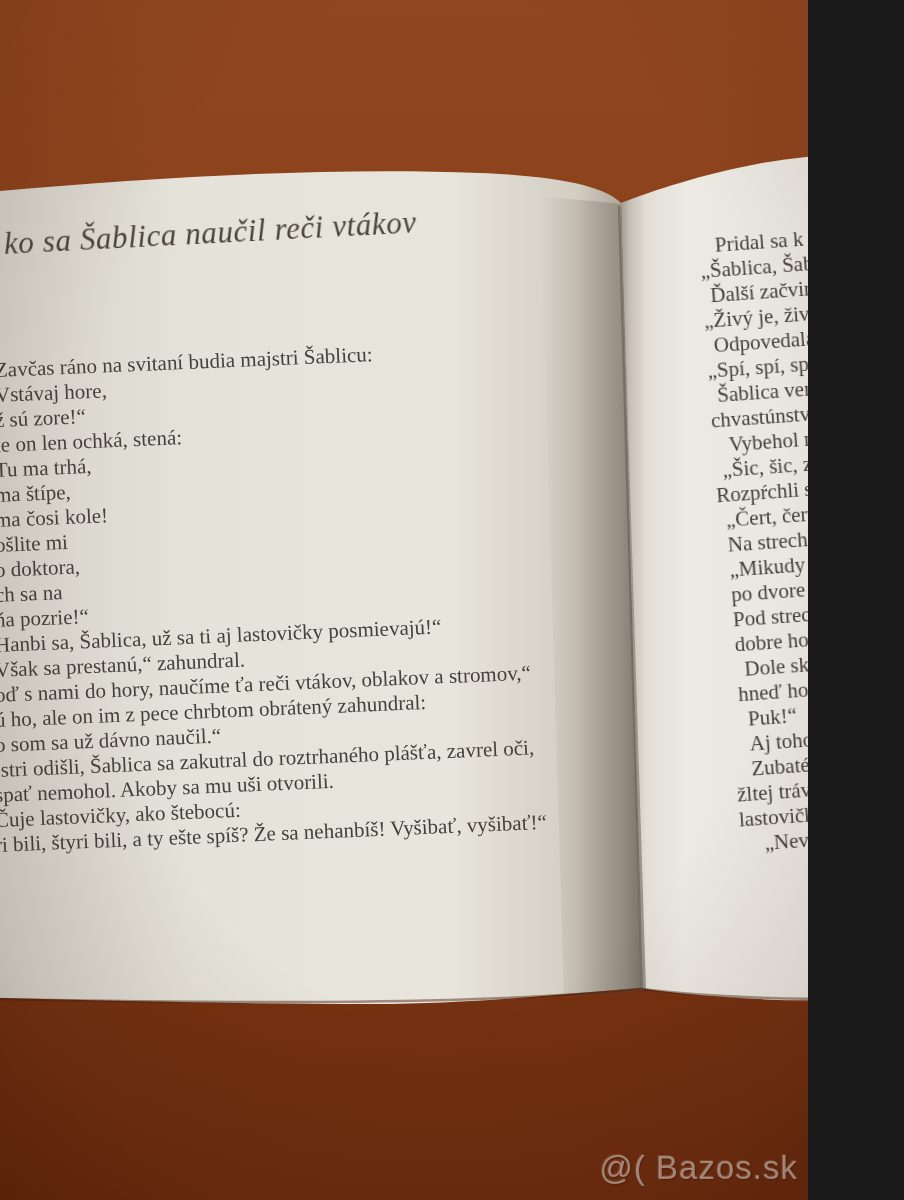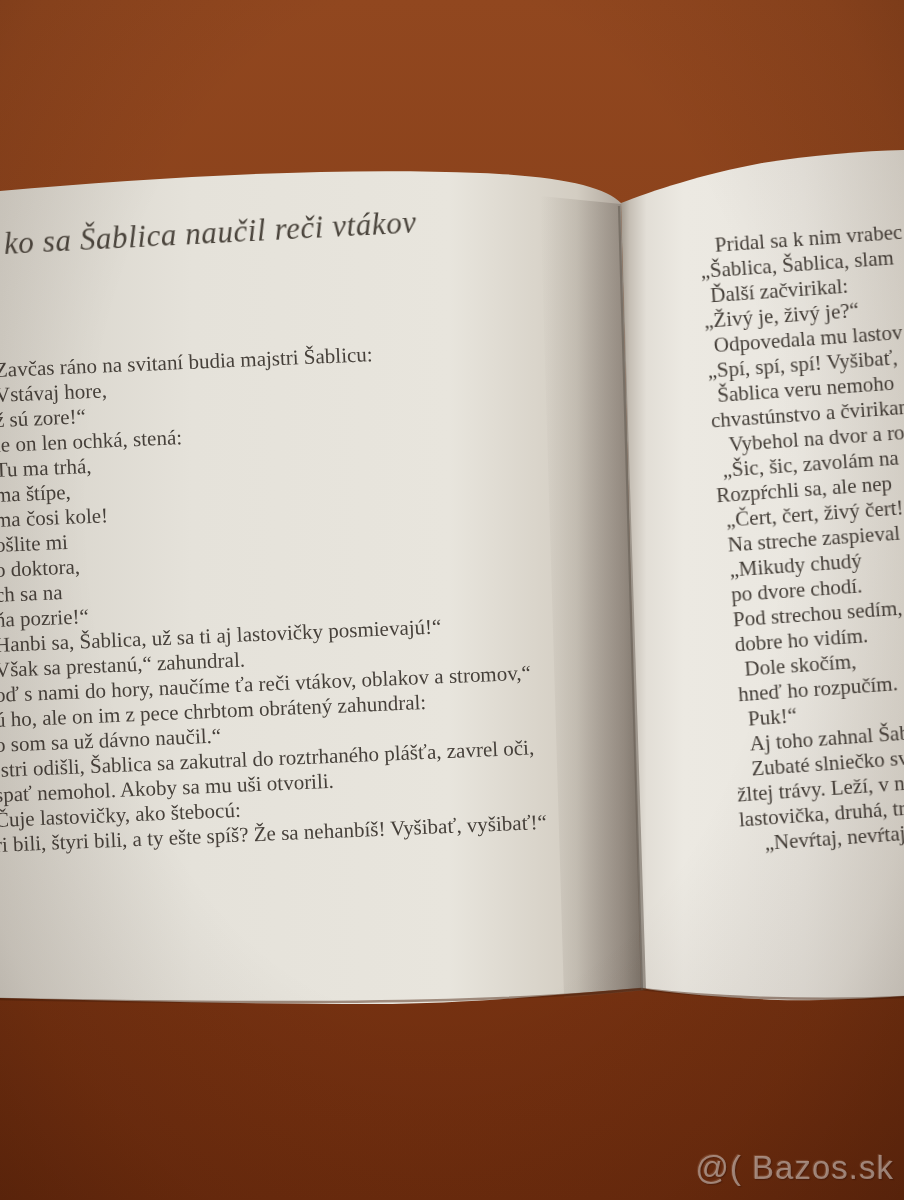--- a/index.html
+++ b/index.html
@@ -1,18 +1,18 @@
 <!DOCTYPE html>
 <html><head>
 <meta charset="utf-8">
 <style>
   html,body{margin:0;padding:0;background:#1a1a1a;}
   .photo{
     position:relative;
-    width:904px;height:1200px;
+    width:808px;height:1200px;
     overflow:hidden;
     font-family:"Liberation Serif","DejaVu Serif",serif;
   }
   .scene{position:absolute;left:0;top:0;}
   .text-layer{position:absolute;z-index:3;color:#453f38;}
   .page-title{
     position:absolute;
     left:4px;top:226px;
     width:480px;
     font-style:italic;

